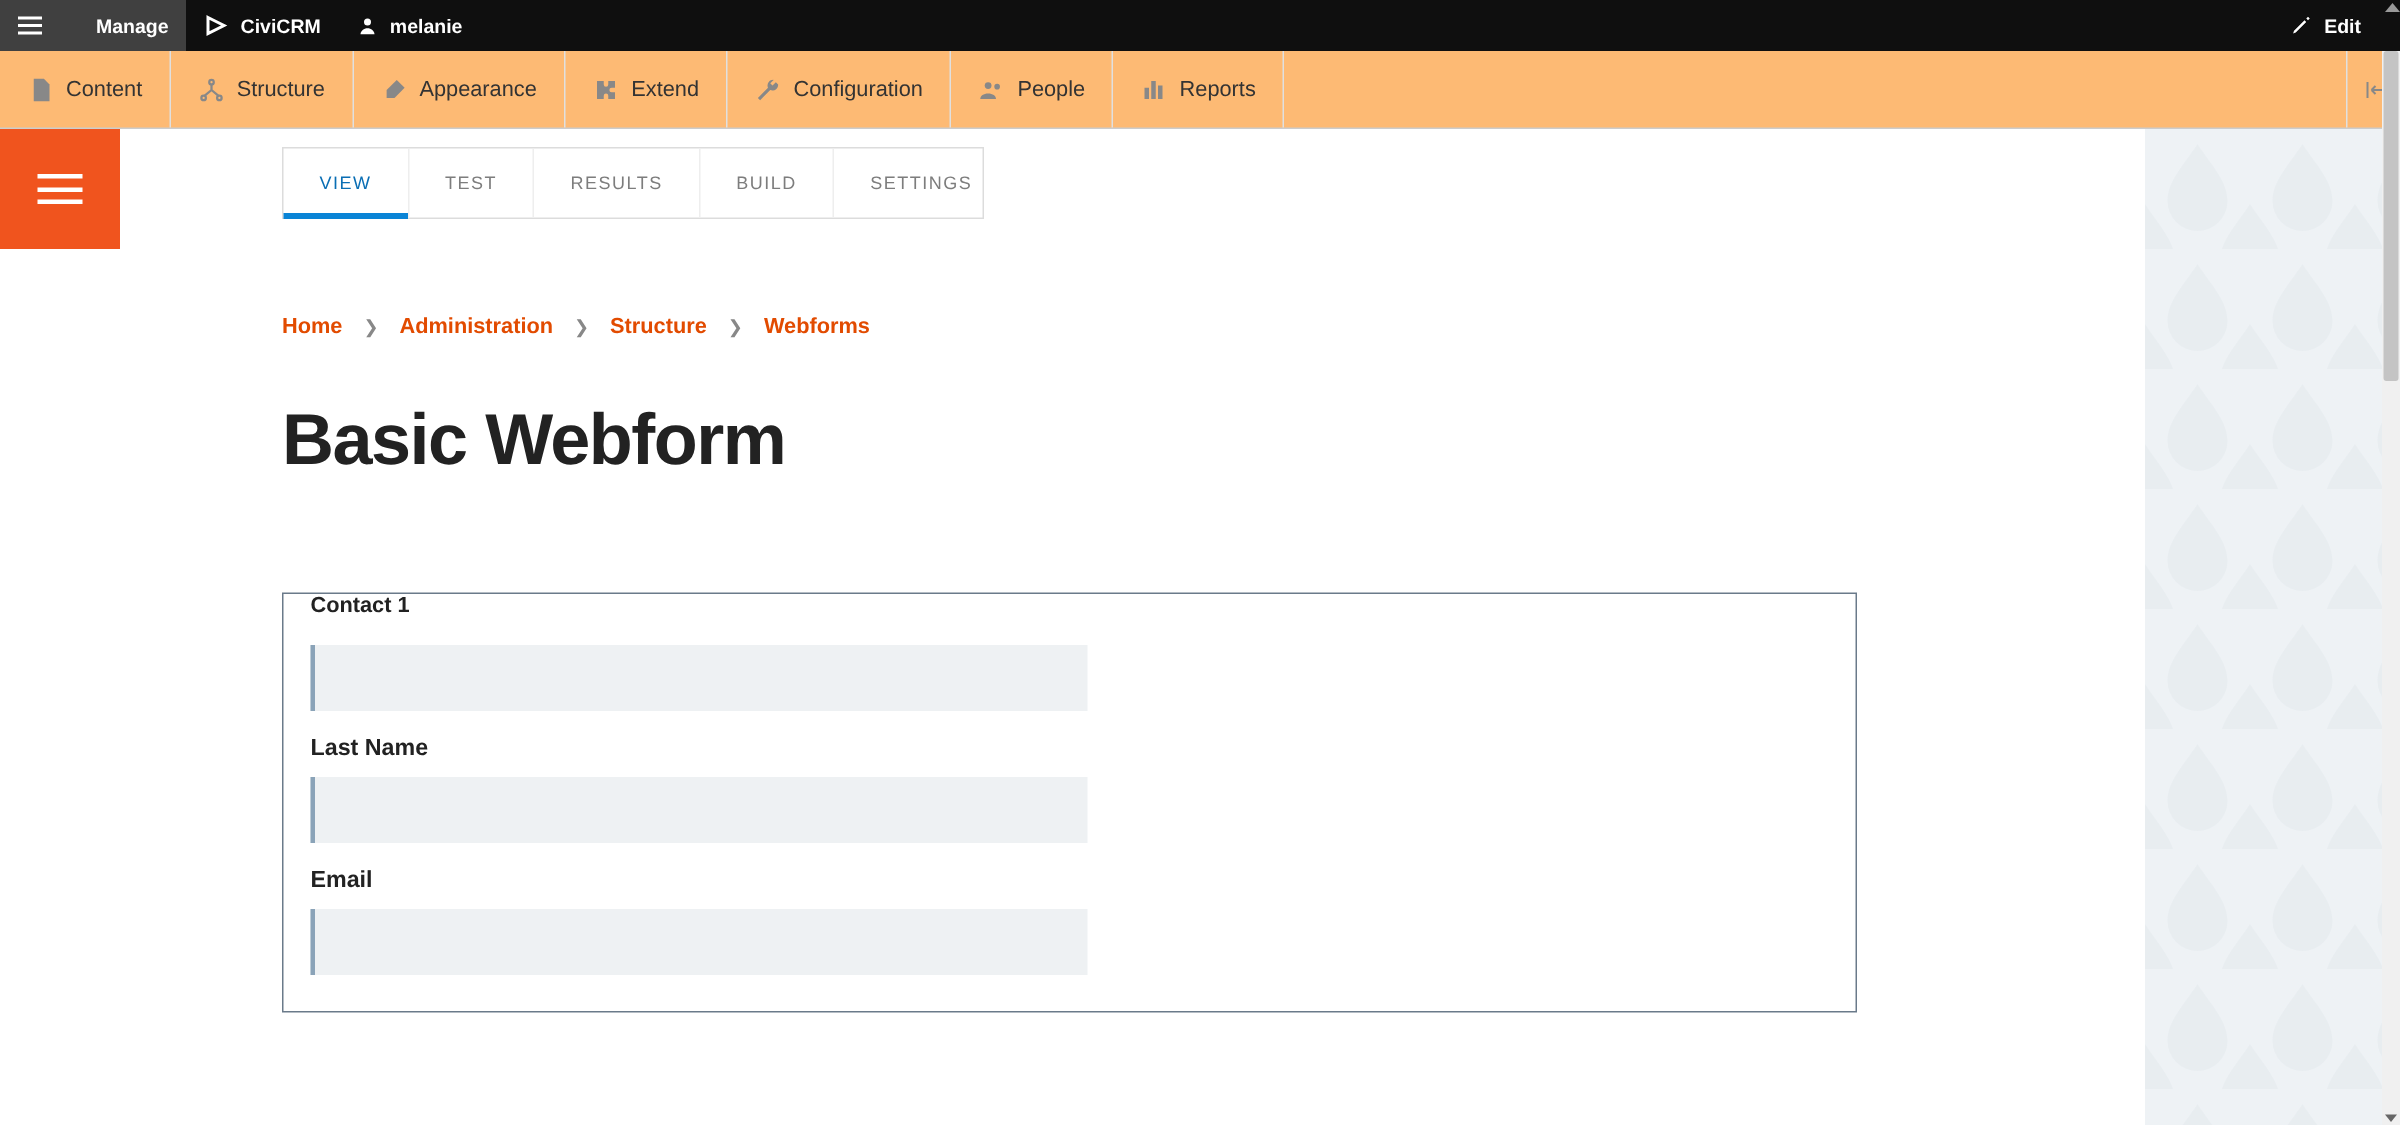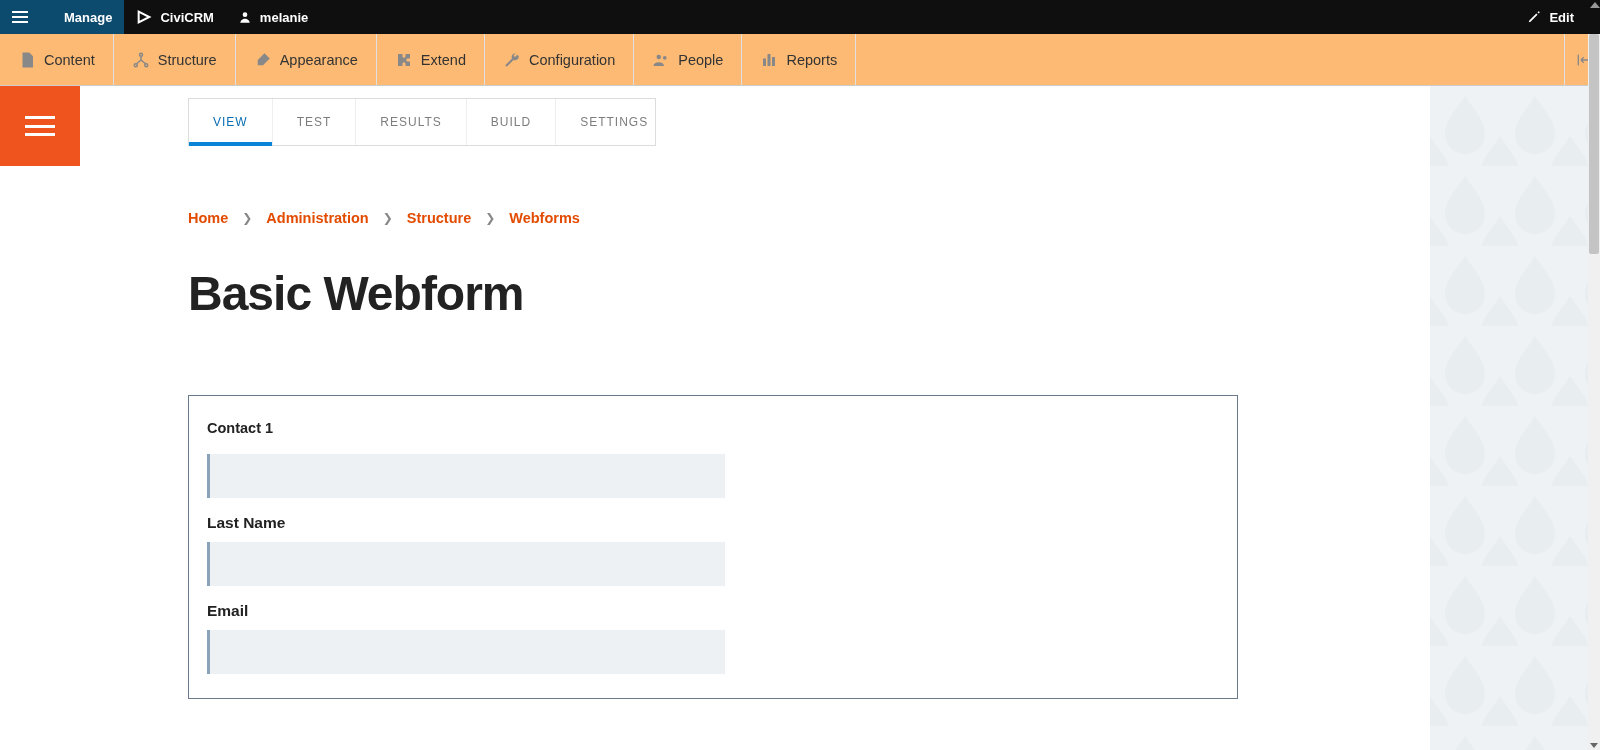--- a/index.html
+++ b/index.html
@@ -1,21 +1,21 @@
 <!DOCTYPE html>
 <html><head>
 <meta charset="utf-8">
 <style>
 * { margin:0; padding:0; box-sizing:border-box; font-family:"Helvetica Neue",Helvetica,Arial,sans-serif; }
 body { background:#fff; width:1600px; height:750px; overflow:hidden; position:relative; }
 
 
 .topbar { height:34px; background:#0f0f0f; display:flex; align-items:center; color:#fff; font-size:13px; }
 .topbar-item { display:flex; align-items:center; gap:8px; padding:0 12px; height:34px; cursor:pointer; }
-.topbar-item.manage { background:#0c4a6e; font-weight:bold;gap:36px; }
+.topbar-item.manage { background:#404040; font-weight:bold;gap:36px; }
 .topbar .spacer { flex:1; }
 .topbar-item.edit { font-weight:bold; }
 .hamburger-mini { width:16px; height:12px; display:flex; flex-direction:column; justify-content:space-between; }
 .hamburger-mini span { height:2px; background:#fff; }
 .user-ico { width:14px; height:14px; }
 .user-ico svg, .pencil-ico svg { display:block; }
 .pencil-ico { width:14px; height:14px; }
 .chev-up { width:0;height:0;border-left:5px solid transparent;border-right:5px solid transparent;border-bottom:6px solid #999; margin-left:4px; align-self:flex-start; margin-top:2px;}
 
 
@@ -46,21 +46,21 @@
 .tab.active::after { content:""; position:absolute; left:0; right:0; bottom:-1px; height:4px; background:#0a84d6; }
 
 
 .breadcrumb { display:flex; align-items:center; gap:14px; margin-top:64px; font-size:14.5px;}
 .breadcrumb a { color:#e24b00; text-decoration:none; font-weight:600; cursor:pointer;}
 .breadcrumb .sep { color:#888; font-size:12px;}
 
 h1.page-title { font-size:48px; font-weight:800; color:#222; margin-top:40px; letter-spacing:-1px;}
 
 
-.form-box { border:1px solid #6a7a8a; margin-top:74px; width:1050px; padding:24px 18px 24px 18px; }
+.form-box { border:1px solid #6a7a8a; margin-top:74px; width:1050px; padding:0 18px 24px 18px; }
 .legend { font-weight:700; font-size:14.5px; color:#222; margin-bottom:18px;}
 .field-label { font-weight:700; font-size:15.5px; color:#222; margin-top:16px; margin-bottom:10px;}
 .text-input { width:518px; height:44px; background:#eef1f3; border:none; border-left:3px solid #8aa3b8; padding:0 10px; font-size:15px; }
 
 
 .vscroll { position:absolute; right:0; top:34px; bottom:0; width:12px; background:#f0f0f0; }
 .vscroll .thumb { position:absolute; left:1px; right:1px; top:0; height:220px; background:#c4c4c4; border-radius:2px;}
 .vscroll .arrow-dn { position:absolute; bottom:2px; left:2px; width:0;height:0;border-left:4px solid transparent;border-right:4px solid transparent;border-top:5px solid #666;}
 </style>
 </head>

